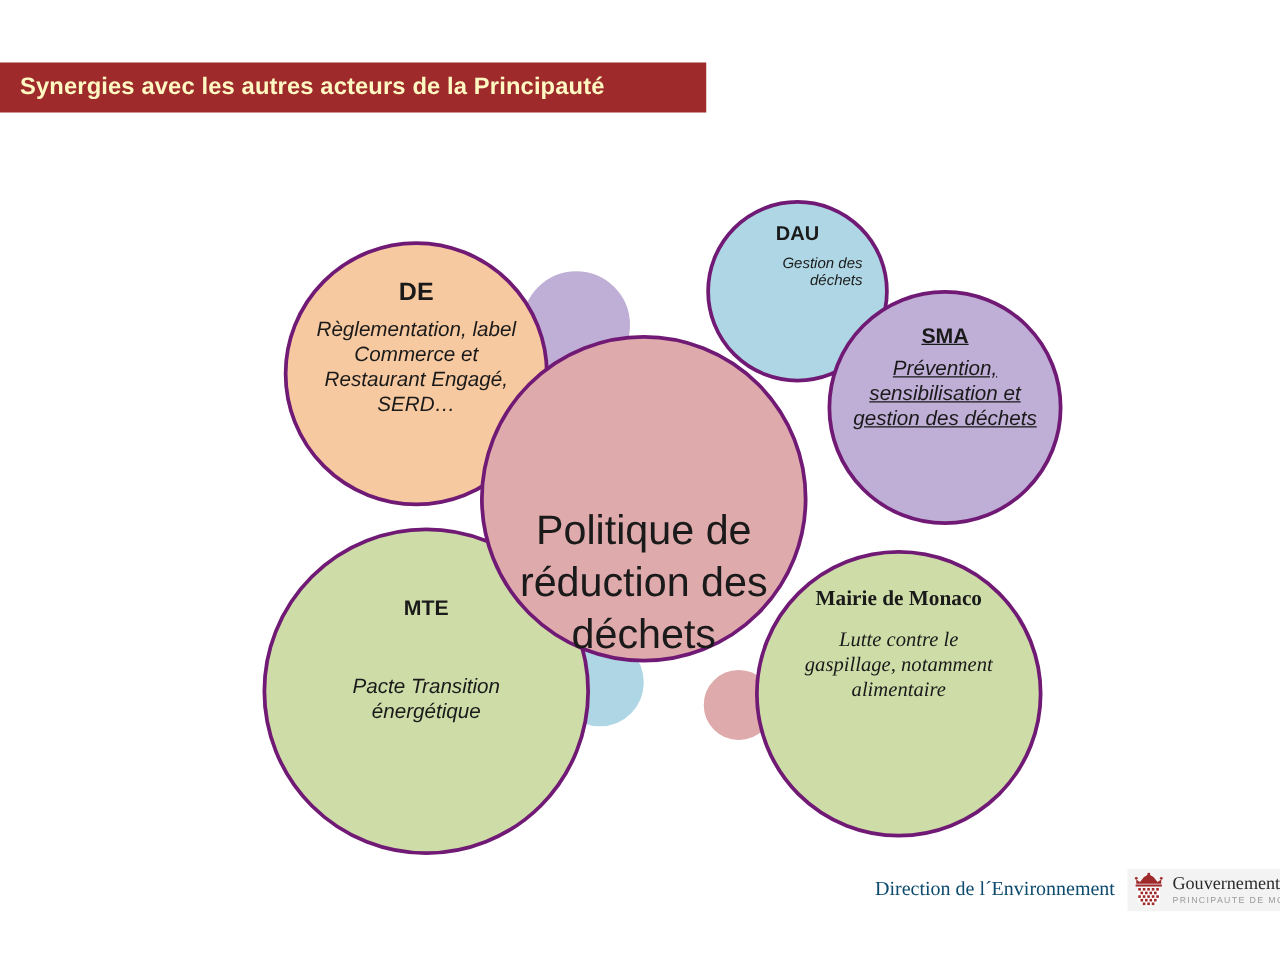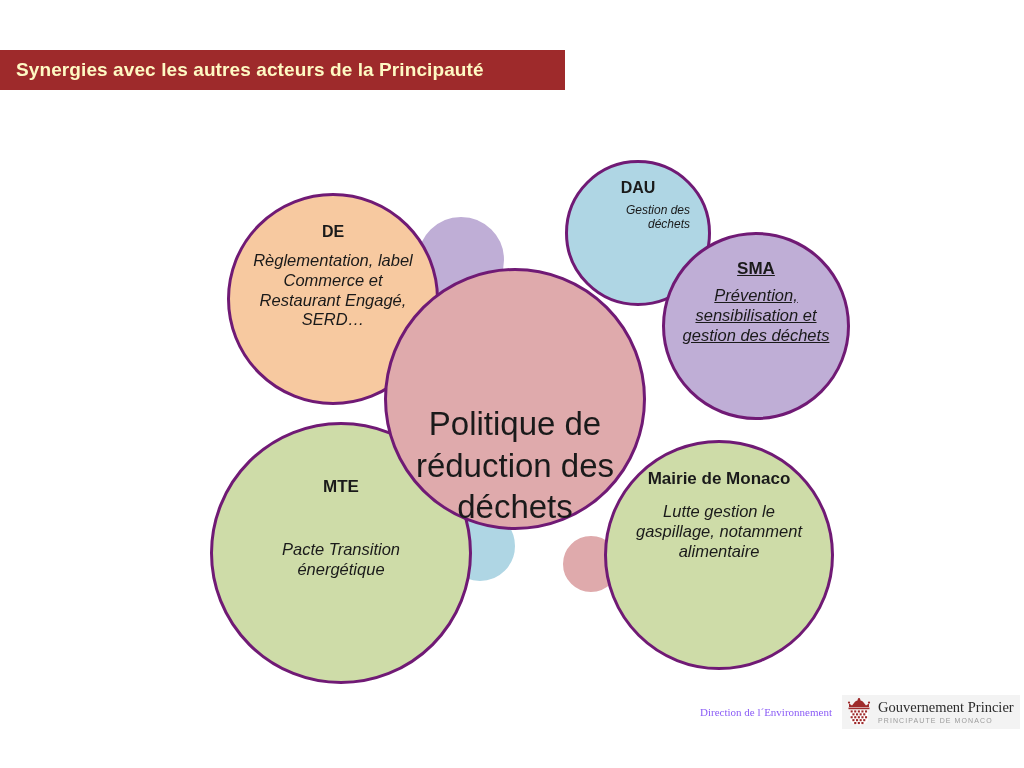--- a/index.html
+++ b/index.html
@@ -72,21 +72,21 @@
     box-sizing: border-box;
     border: 3px solid #ffffff;
   }
 
   
   #bubble-de {
     left: 227px; top: 193px; width: 212px; height: 212px;
     background: #F7C9A0;
     padding-top: 27px;
   }
-  #bubble-de .b-title { font-size: 16px; }
+  #bubble-de .b-title { font-size: 20px; }
   #bubble-de .b-body  { font-size: 16.5px; margin-top: 10px; width: 176px; }
 
   #bubble-dau {
     left: 565px; top: 160px; width: 146px; height: 146px;
     background: #AFD6E4;
     padding-top: 16px;
   }
   #bubble-dau .b-title { font-size: 16px; }
   #bubble-dau .b-body  { font-size: 12px; margin-top: 6px; width: 104px; text-align: right; }
 
@@ -104,20 +104,21 @@
     background: #CEDCA8;
     padding-top: 52px;
   }
   #bubble-mte .b-title { font-size: 17px; }
   #bubble-mte .b-body  { font-size: 16.5px; margin-top: 44px; width: 190px; }
 
   #bubble-mairie {
     left: 604px; top: 440px; width: 230px; height: 230px;
     background: #CEDCA8;
     padding-top: 26px;
+    font-family: Liberation Serif, serif;
   }
   #bubble-mairie .b-title { font-size: 17px; width: 150px; }
   #bubble-mairie .b-body  { font-size: 16.5px; margin-top: 14px; width: 168px; }
 
   #bubble-center {
     left: 384px; top: 268px; width: 262px; height: 262px;
     background: #DFAAAC;
     justify-content: flex-end;
     padding-top: 0;
   }
@@ -138,22 +139,22 @@
     position: absolute;
     left: 700px;
     top: 692px;
     width: 300px;
     height: 40px;
     display: flex;
     align-items: center;
   }
   #footer .dept-name {
     font-family: "Liberation Serif", serif;
-    font-size: 11px;
-    color: #8b5cf6;
+    font-size: 16px;
+    color: #0c4a6e;
     white-space: nowrap;
     margin-right: 10px;
   }
   #gov-logo {
     display: flex;
     align-items: center;
     background: #F3F3F3;
     padding: 3px 6px 3px 4px;
   }
   #gov-logo .crest {
@@ -213,21 +214,21 @@
       <div class="b-body">Prévention, sensibilisation et gestion des déchets</div>
     </div>
 
     <div class="bubble" id="bubble-mte">
       <div class="b-title">MTE</div>
       <div class="b-body">Pacte Transition énergétique</div>
     </div>
 
     <div class="bubble" id="bubble-mairie">
       <div class="b-title">Mairie de Monaco</div>
-      <div class="b-body">Lutte gestion le gaspillage, notamment alimentaire</div>
+      <div class="b-body">Lutte contre le gaspillage, notamment alimentaire</div>
     </div>
 
     <div class="bubble" id="bubble-center">
       <div class="b-title">Politique de réduction des déchets</div>
     </div>
 
   </div>
 
   <div id="footer">
     <div class="dept-name">Direction de l´Environnement</div>

